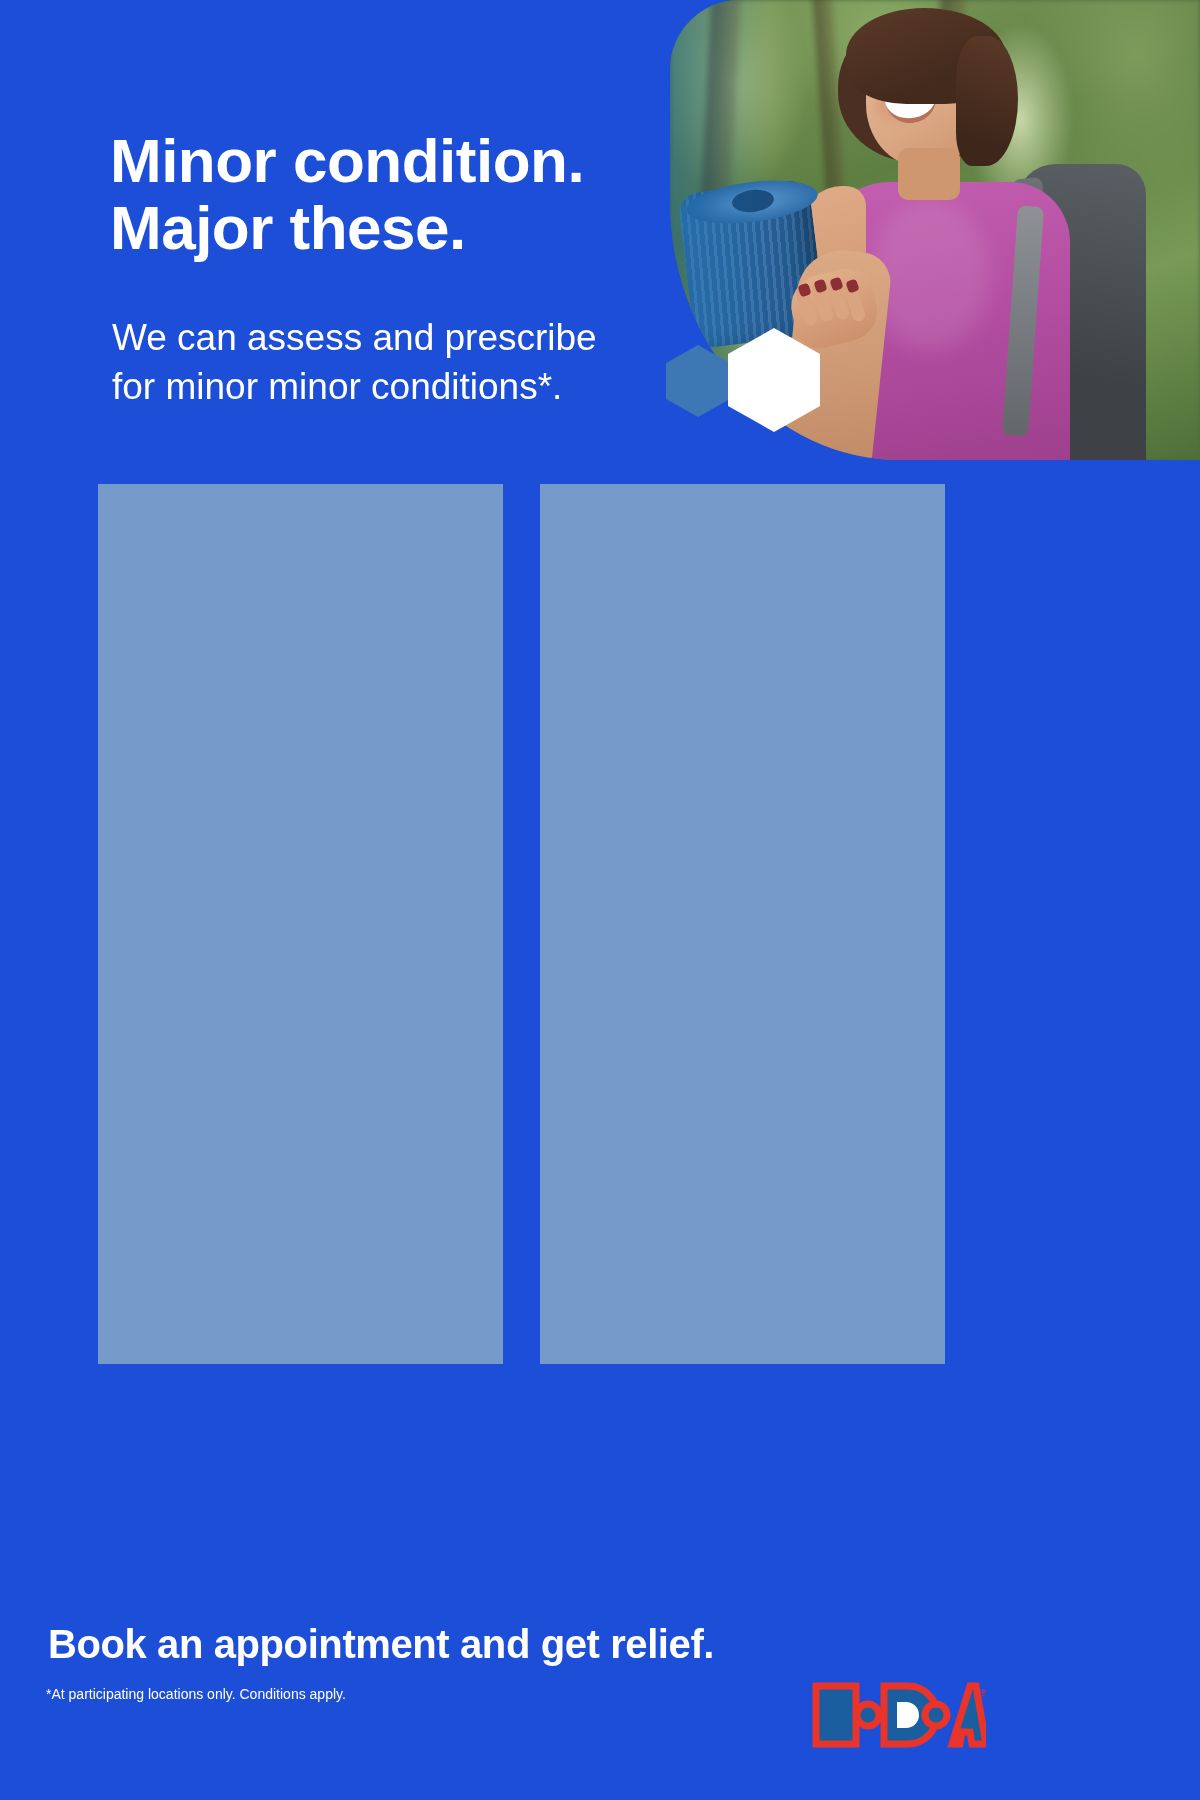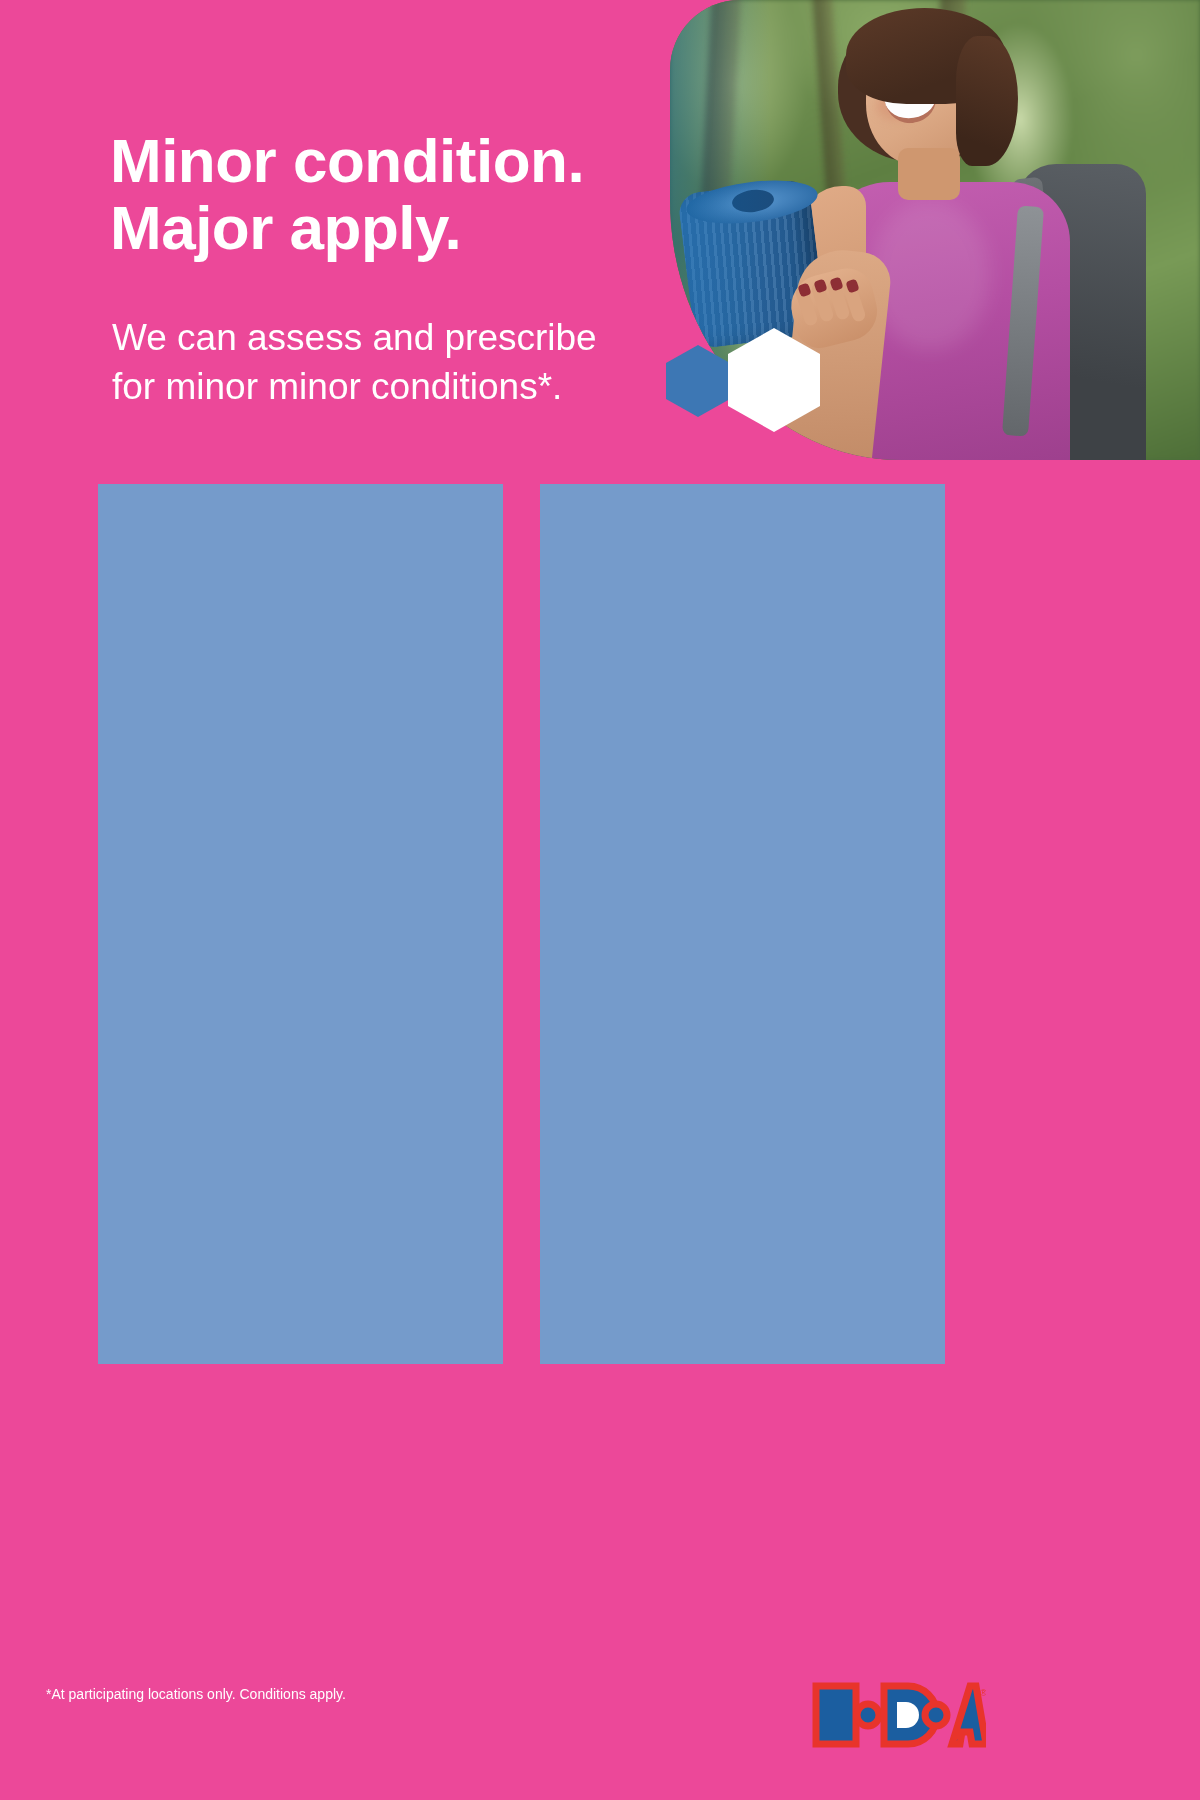--- a/index.html
+++ b/index.html
@@ -11,21 +11,21 @@
     height: 1800px;
     background: #0b5e9e;
     font-family: "Liberation Sans", sans-serif;
     overflow: hidden;
   }
 
   .poster {
     position: relative;
     width: 1200px;
     height: 1800px;
-    background: #ec4899;
+    background: #1d4ed8;
     overflow: hidden;
   }
 
   
   .photo-wrap {
     position: absolute;
     left: 670px;
     top: 0;
     width: 530px;
     height: 460px;
@@ -412,31 +412,32 @@
       </div>
       <div class="glow-left"></div>
     </div>
   </div>
 
   <div class="hex hex-blue"></div>
   <div class="hex hex-white"></div>
 
   <div class="headline">
     <span>Minor condition.</span>
-    <span class="l2">Major apply.</span>
+    <span class="l2">Major these.</span>
   </div>
 
   <div class="subhead">
     <span>We can assess and prescribe</span>
     <span class="s2">for minor minor conditions*.</span>
   </div>
 
   <div class="panel panel-left"></div>
   <div class="panel panel-right"></div>
 
+  <div class="footer-cta">Book an appointment and get relief.</div>
   <div class="footer-fine">
     <span>*At participating locations only. Conditions apply.</span>
   </div>
 
   <div class="logo">
     <svg viewBox="0 0 174 66" width="174" height="66" aria-hidden="true">
       <g>
 
         <path d="M4 4 H44 V62 H4 Z" fill="#1b5ea0" stroke="#e8342b" stroke-width="7"></path>
 

